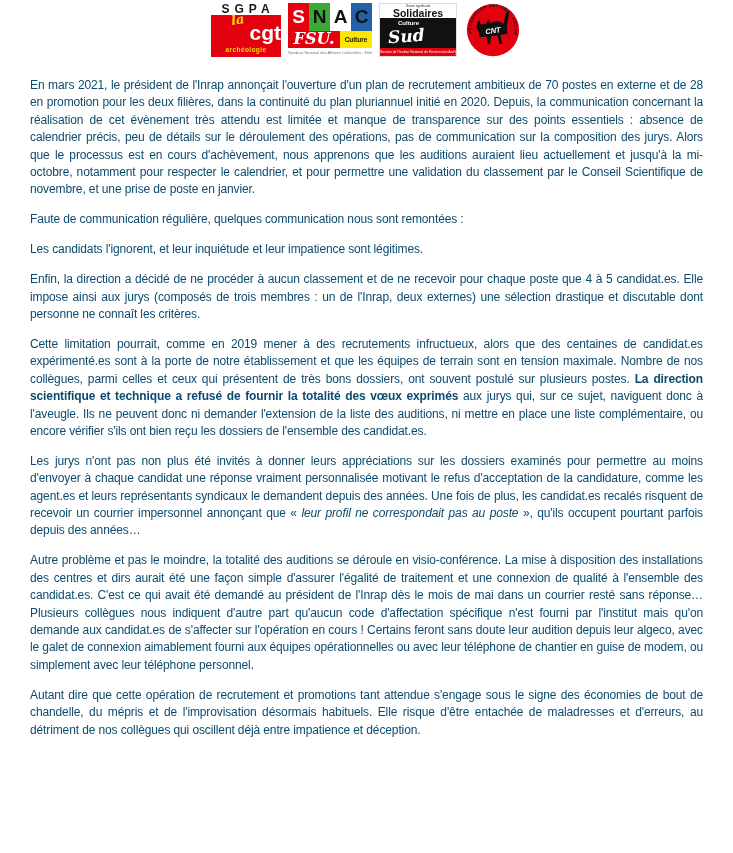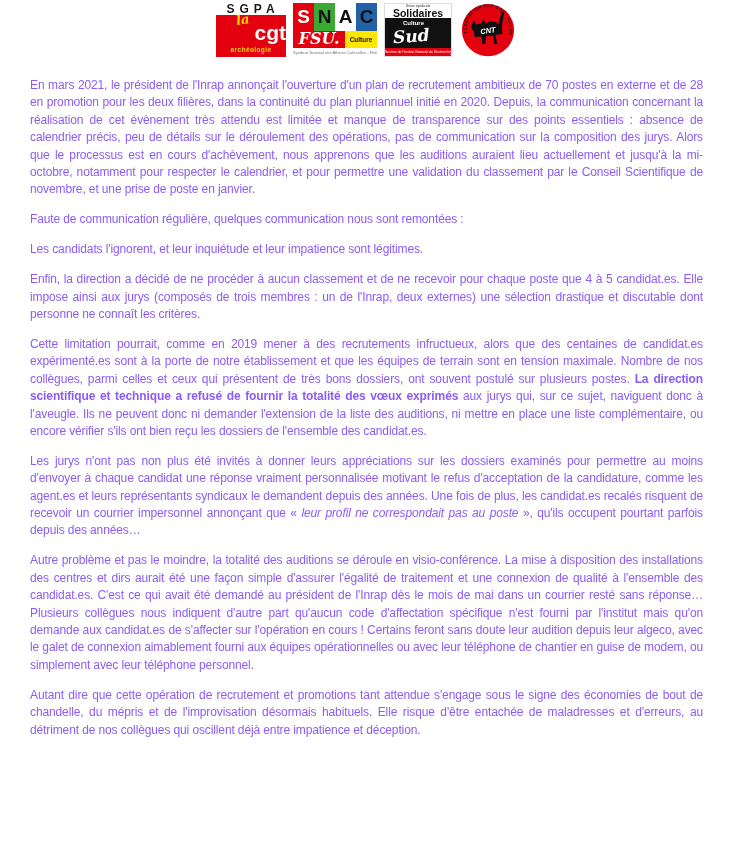--- a/index.html
+++ b/index.html
@@ -43,21 +43,21 @@
   .snac-mid { display:flex; height: 17px; }
   .snac-fsu { width: 52px; background:#e3000f; color:#fff;
     font-family:"DejaVu Serif", serif; font-style: italic; font-weight: bold;
     font-size: 16px; line-height: 16px; text-align:center; }
   .snac-culture { flex:1; background:#ffe600; color:#111; font-weight:bold;
     font-size: 6.5px; display:flex; align-items:center; justify-content:center; }
   .snac-tagline { height: 9px; background:#fff; color:#777; font-size: 4px;
     line-height: 9px; text-align:center; white-space: nowrap; overflow: hidden; }
 
   
-  .logo-sud { width: 68px; display:flex; flex-direction: column; border: 1px solid #ddd; }
+  .logo-sud { width: 78px; display:flex; flex-direction: column; border: 1px solid #ddd; }
   .sud-top { background:#fff; height: 15px; text-align:center; }
   .sud-union { font-size: 3.5px; color:#333; line-height: 4px; }
   .sud-solidaires { font-weight: 800; font-size: 10.5px; line-height: 10px; color:#111; }
   .sud-mid { background:#111; height: 31px; position: relative; color:#fff; }
   .sud-culture { position:absolute; top: 2px; left: 18px; font-size: 6px; font-weight: bold; }
   .sud-script { position:absolute; top: 8px; left: 8px;
     font-family:"DejaVu Serif", serif; font-style: italic; font-weight: bold;
     font-size: 17px; transform: rotate(-4deg); }
   .sud-vertical { position:absolute; right: 1px; top: 26px; font-size: 4.5px;
     transform: rotate(-90deg); transform-origin: right top; white-space: nowrap; }
@@ -69,21 +69,21 @@
   .logo-cnt svg { display:block; }
 
   
   .doc-title {
     text-align: center; font-weight: bold; font-size: 14px; color: #000;
     margin: 13px 30px 0 30px; line-height: 17px;
   }
   .doc-body { padding: 17px 30px 0 30px; }
   .doc-body p {
     text-align: justify; font-size: 12px; line-height: 17.4px;
-    letter-spacing: -0.12px; margin-bottom: 12.5px; color: #8b5cf6;
+    letter-spacing: -0.12px; margin-bottom: 12.5px; color: #0c4a6e;
   }
   .seg-bold { font-weight: bold; }
   .seg-italic { font-style: italic; }
 </style>
 </head>
 <body>
 
 <div class="page">
 
   <header class="logos-row">

